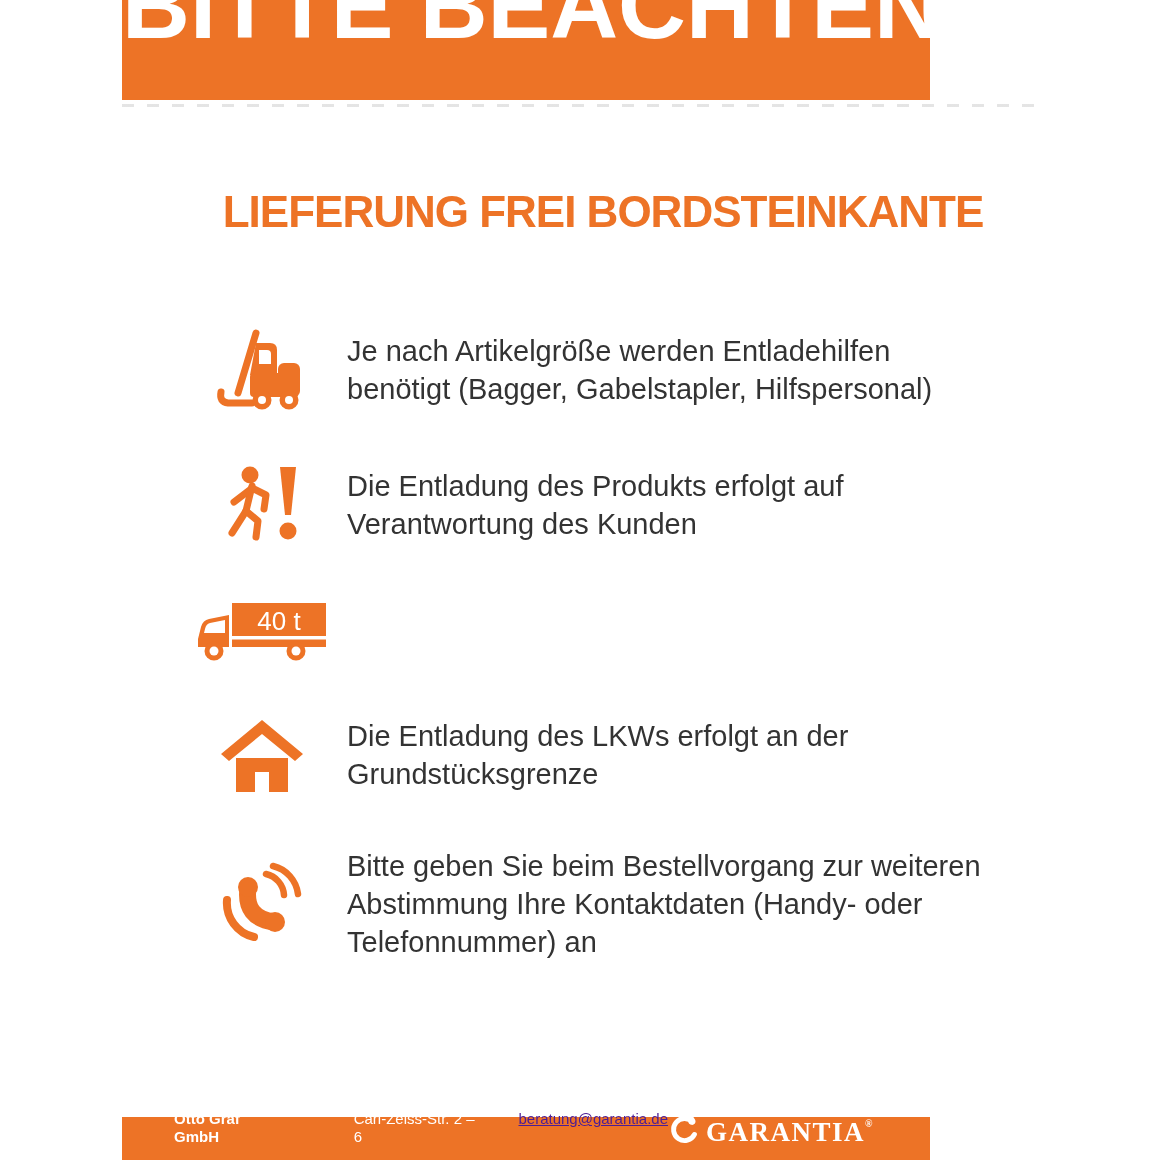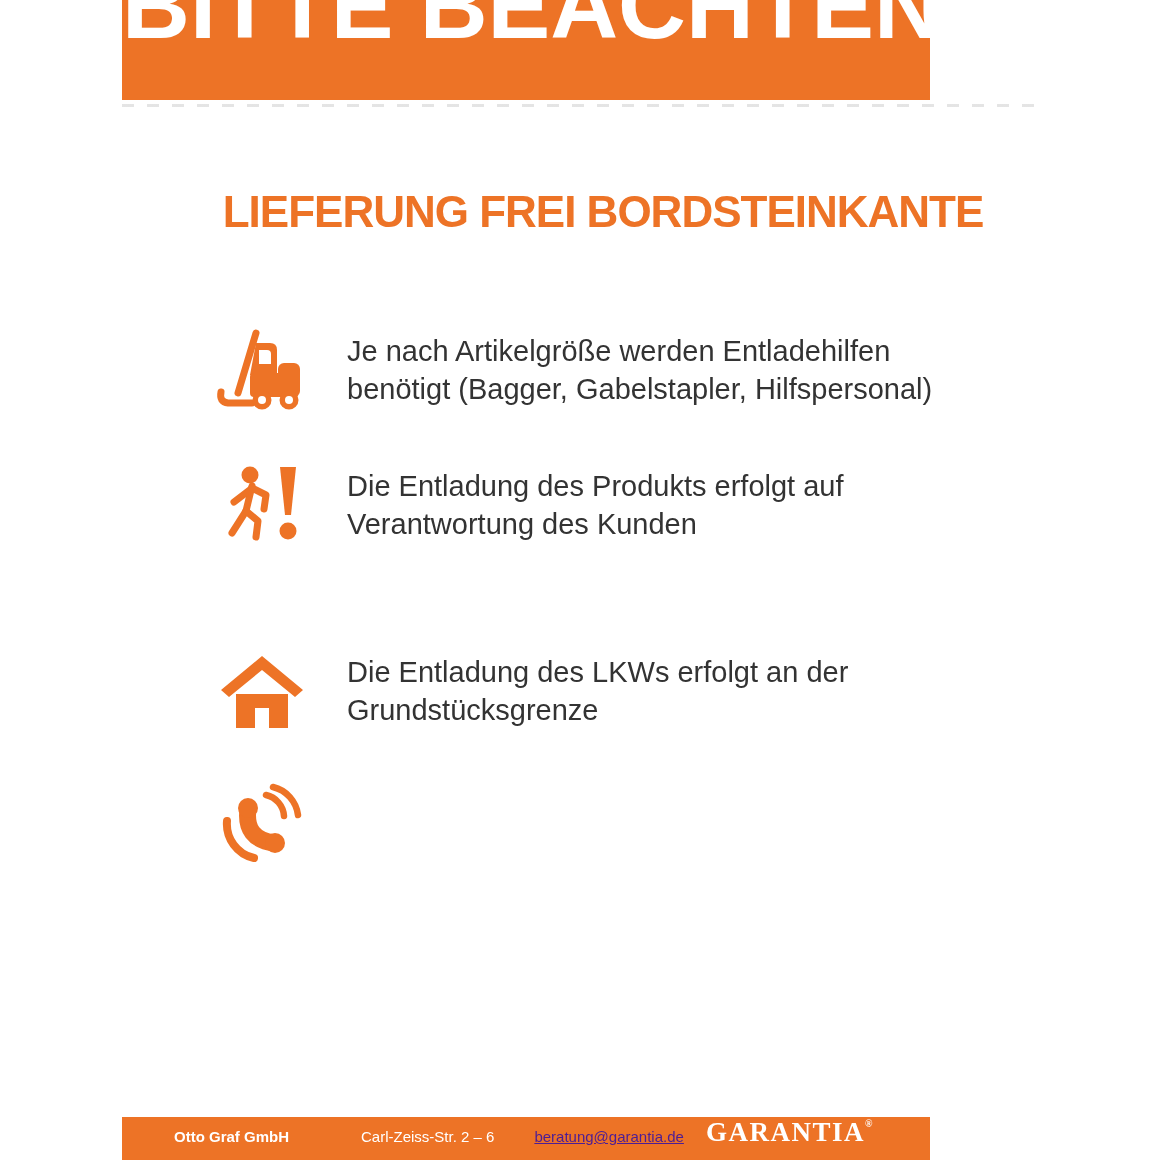--- a/index.html
+++ b/index.html
@@ -57,21 +57,21 @@
   .footer-band {
     bottom:0; height:43px;
     display:flex; align-items:flex-end; justify-content:space-between;
     padding:0 56px 14px 52px;
     color:#ffffff;
   }
   .footer-left { display:flex; align-items:baseline; font-size:15px; line-height:18px; }
   .footer-company { font-weight:bold; }
   .footer-address { margin-left:72px; }
   .footer-email { margin-left:40px; text-decoration:underline; color:#4c1d95; }
-  .footer-brand { display:flex; align-items:flex-end;flex-direction:column; }
+  .footer-brand { display:flex; align-items:flex-end; }
   .brand-word {
     font-family:"Liberation Serif", serif;
     font-weight:bold;
     font-size:27px; line-height:27px;
     letter-spacing:1.5px;
     margin-left:8px;
   }
   .brand-reg { font-size:10px; vertical-align:top; line-height:10px; }
 </style>
 </head>
@@ -119,20 +119,33 @@
               <path d="M22,46 L34,56 L32,72"></path>
             </g>
             <polygon points="56,2 72,2 67,50 61,50" fill="#ED7326"></polygon>
             <circle cx="64" cy="66" r="8.5" fill="#ED7326"></circle>
           </svg>
         </div>
         <div class="text-cell">Die Entladung des Produkts erfolgt auf Verantwortung des Kunden</div>
       </div>
 
       <div class="row">
+        <div class="icon-cell">
+          <svg class="icon-svg" width="132" height="64" viewBox="0 0 132 64">
+            <rect x="36" y="4" width="94" height="44" fill="#ED7326"></rect>
+            <rect x="36" y="37" width="94" height="3.5" fill="#ffffff"></rect>
+            <path d="M33,16 L13,20 Q7,21 5,28 L2,40 L2,48 L33,48 Z" fill="#ED7326"></path>
+            <path d="M29,21 L14,24 Q10,25 9,30 L8,34 L29,34 Z" fill="#ffffff"></path>
+            <circle cx="18" cy="52" r="9.5" fill="#ED7326"></circle>
+            <circle cx="18" cy="52" r="4.5" fill="#ffffff"></circle>
+            <circle cx="100" cy="52" r="9.5" fill="#ED7326"></circle>
+            <circle cx="100" cy="52" r="4.5" fill="#ffffff"></circle>
+            <text x="83" y="31" text-anchor="middle" font-family="Liberation Sans, sans-serif" font-size="26" fill="#ffffff">40 t</text>
+          </svg>
+        </div>
       </div>
 
       <div class="row">
         <div class="icon-cell">
           <svg class="icon-svg" width="86" height="74" viewBox="0 0 86 74">
             <polygon points="43,2 84,36 76,43 43,16 10,43 2,36" fill="#ED7326"></polygon>
             <rect x="17" y="40" width="52" height="34" fill="#ED7326"></rect>
             <rect x="36" y="54" width="14" height="20" fill="#ffffff"></rect>
           </svg>
         </div>
@@ -143,20 +156,21 @@
         <div class="icon-cell">
           <svg class="icon-svg" width="84" height="84" viewBox="0 0 84 84">
             <path d="M28,26 Q24,56 54,60" stroke="#ED7326" stroke-width="17" stroke-linecap="round" fill="none"></path>
             <circle cx="28" cy="25" r="10" fill="#ED7326"></circle>
             <circle cx="55" cy="60" r="10" fill="#ED7326"></circle>
             <path d="M46,12 A23,23 0 0 1 64,33" stroke="#ED7326" stroke-width="6.5" stroke-linecap="round" fill="none"></path>
             <path d="M53,4 A33,33 0 0 1 78,32" stroke="#ED7326" stroke-width="6.5" stroke-linecap="round" fill="none"></path>
             <path d="M7,38 A35,35 0 0 0 34,75" stroke="#ED7326" stroke-width="8" stroke-linecap="round" fill="none"></path>
           </svg>
         </div>
+        <div class="text-cell">Bitte geben Sie beim Bestellvorgang zur weiteren Abstimmung Ihre Kontaktdaten (Handy- oder Telefonnummer) an</div>
       </div>
 
     </div>
   </div>
 
   <div class="band footer-band">
     <div class="footer-left">
       <span class="footer-company">Otto Graf GmbH</span>
       <span class="footer-address">Carl-Zeiss-Str. 2 – 6</span>
       <a href="#" class="footer-email">beratung@garantia.de</a>

